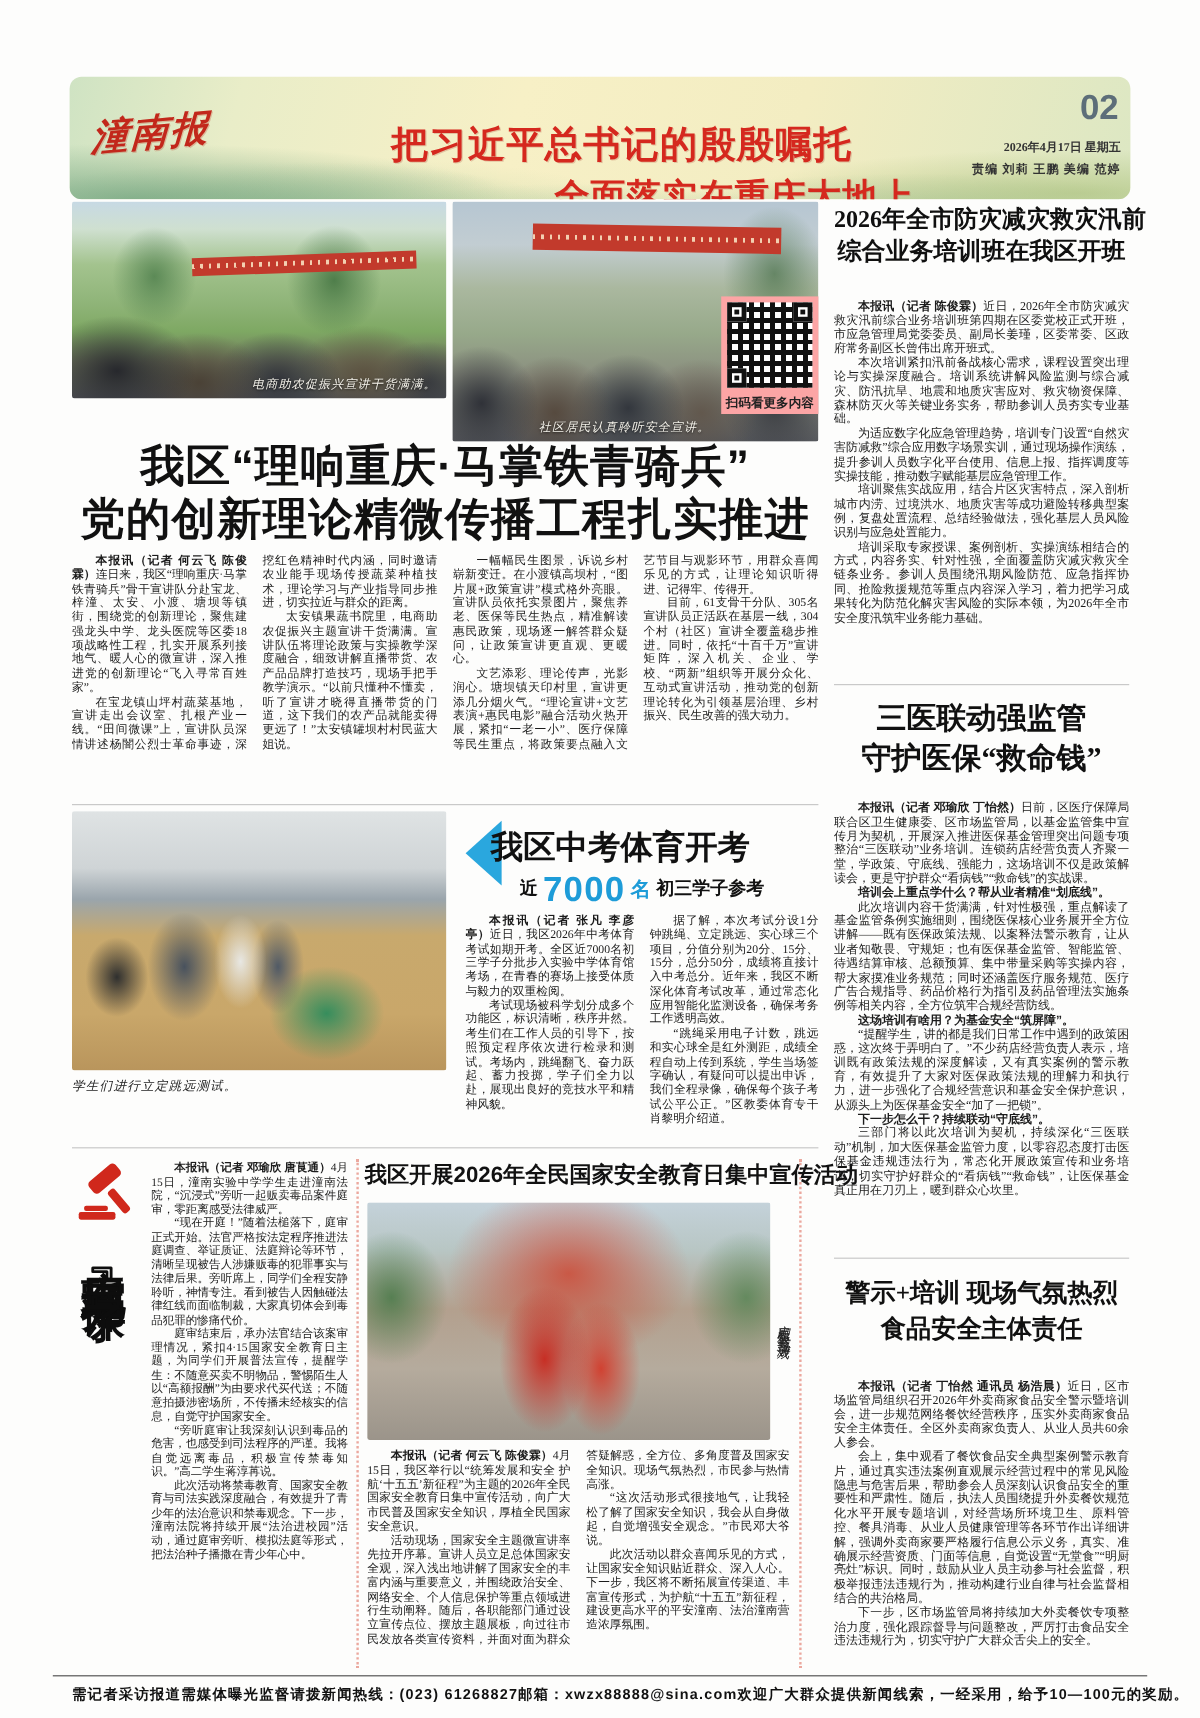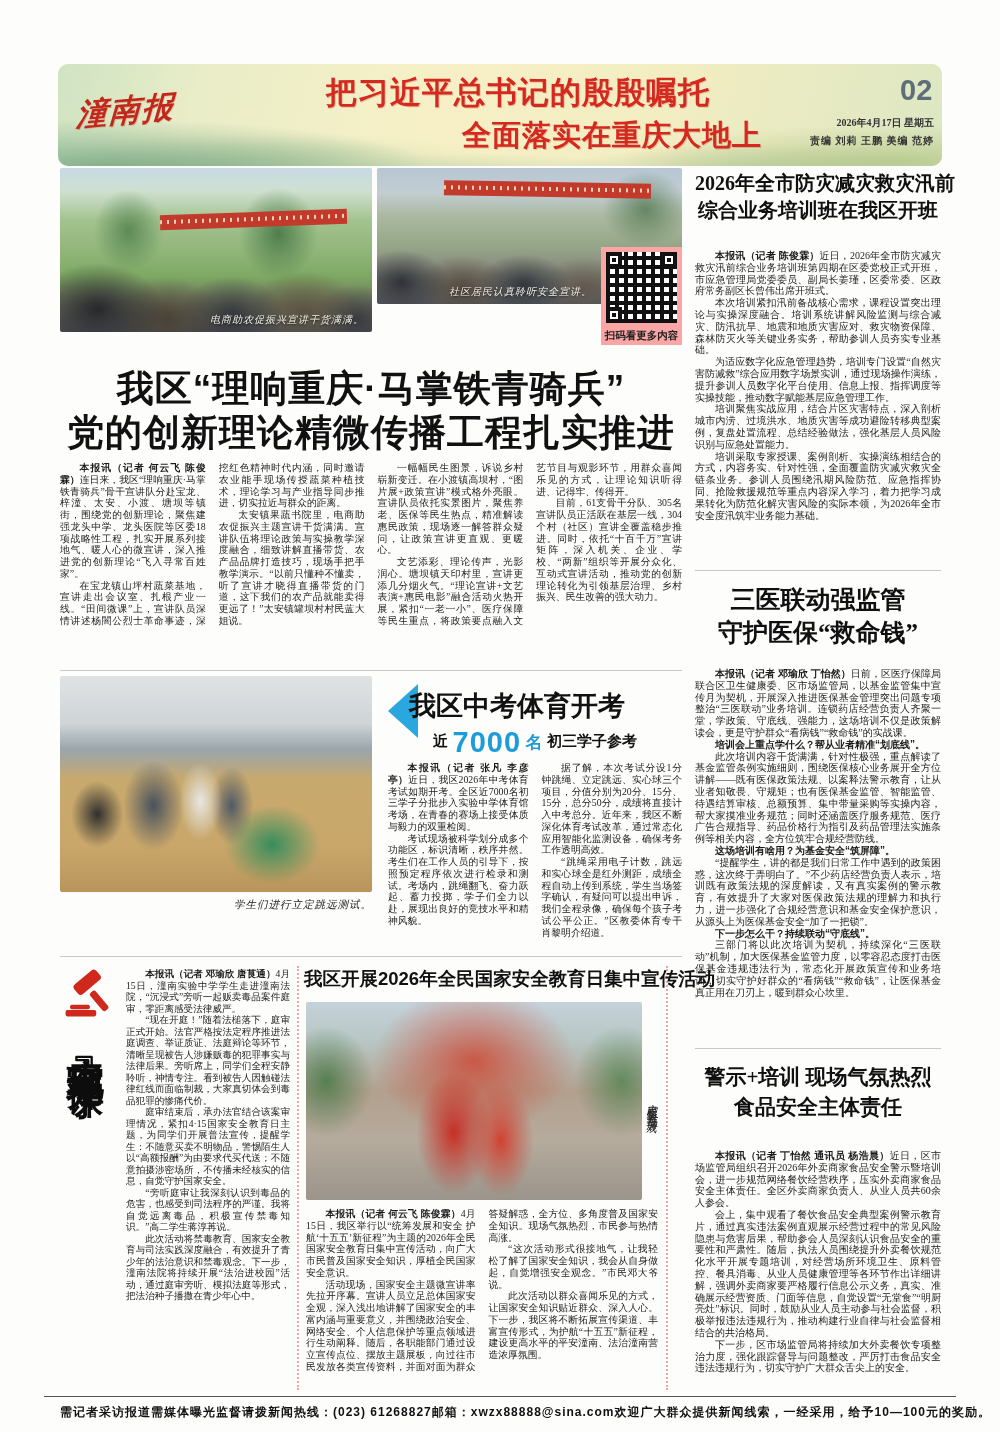--- a/index.html
+++ b/index.html
@@ -16,21 +16,21 @@
       radial-gradient(55% 70% at 6% 100%, rgba(96,152,114,.65), transparent 65%),
       radial-gradient(40% 55% at 20% 105%, rgba(142,186,150,.55), transparent 65%),
       radial-gradient(34% 60% at 30% 110%, rgba(180,205,160,.45), transparent 70%),
       radial-gradient(48% 55% at 95% 95%, rgba(168,190,118,.6), transparent 65%),
       radial-gradient(38% 45% at 80% 108%, rgba(120,170,130,.45), transparent 65%),
       radial-gradient(30% 35% at 48% 110%, rgba(150,190,150,.4), transparent 65%);}
   .papername{left:18px;top:26px;font-size:31px;font-weight:bold;font-style:italic;color:#c2271b;
     font-family:"Liberation Serif",serif;transform:rotate(-5deg) skewX(-8deg);letter-spacing:2px;
     text-shadow:1px 1px 0 rgba(190,40,20,.25);}
   .slogan{color:#d5281e;font-family:"Liberation Sans","DejaVu Sans",sans-serif;font-weight:900;
-    text-shadow:1px 1px 0 rgba(150,20,10,.2);white-space:nowrap;}
+    text-shadow:1px 1px 0 rgba(150,20,10,.2);white-space:nowrap;margin-top:28px;}
   .slogan1{left:268px;top:8px;font-size:31px;letter-spacing:1px;}
   .slogan2{left:404px;top:52px;font-size:29px;letter-spacing:1px;}
   .pagenum{left:842px;top:10px;font-size:29px;font-weight:900;color:#5d6e79;
     font-family:"Liberation Sans",sans-serif;}
   .dateline{left:700px;top:52px;width:176px;text-align:right;font-size:10px;font-weight:bold;color:#333;}
   .editors{left:700px;top:70px;width:176px;text-align:right;font-size:10px;font-weight:bold;color:#333;letter-spacing:1px;}
 
   
   .photo{overflow:hidden;border-radius:2px;}
   .photo .pcap{position:absolute;right:8px;bottom:5px;color:#f4f2ea;font-size:10px;font-style:italic;
@@ -40,21 +40,21 @@
     background-size:100% 4px;background-position:center;background-repeat:no-repeat;}
   .ph-topleft{left:60px;top:168px;width:312px;height:164px;background:
     radial-gradient(30% 40% at 12% 86%, rgba(35,36,42,.95), transparent 70%),
     radial-gradient(26% 36% at 34% 92%, rgba(72,62,50,.9), transparent 70%),
     radial-gradient(24% 34% at 55% 90%, rgba(46,48,56,.9), transparent 70%),
     radial-gradient(26% 36% at 78% 88%, rgba(90,78,60,.85), transparent 70%),
     radial-gradient(20% 30% at 95% 92%, rgba(50,52,58,.85), transparent 70%),
     radial-gradient(18% 40% at 70% 40%, rgba(60,110,60,.8), transparent 70%),
     radial-gradient(16% 36% at 22% 38%, rgba(70,120,70,.75), transparent 70%),
     linear-gradient(to bottom,#c7d9e4 0%,#cfe0d0 14%,#a3c38e 32%,#8fb478 52%,#7ea863 66%,#71775f 82%,#4f5156 100%);}
-  .ph-topright{left:377px;top:168px;width:305px;height:136px;background:
+  .ph-topright{left:377px;top:168px;width:305px;height:200px;background:
     radial-gradient(22% 34% at 8% 84%, rgba(40,42,50,.9), transparent 70%),
     radial-gradient(22% 34% at 28% 88%, rgba(84,70,58,.9), transparent 70%),
     radial-gradient(22% 32% at 48% 86%, rgba(44,48,56,.9), transparent 70%),
     radial-gradient(22% 32% at 68% 88%, rgba(96,84,72,.85), transparent 70%),
     radial-gradient(20% 30% at 88% 86%, rgba(52,54,60,.85), transparent 70%),
     radial-gradient(20% 40% at 88% 30%, rgba(70,110,70,.7), transparent 70%),
     linear-gradient(to bottom,#b6c6d2 0%,#c2cdd2 18%,#aab89f 36%,#97a98a 55%,#8b8f80 72%,#55575c 100%);}
   .ph-sports{left:60px;top:676px;width:312px;height:216px;background:
     radial-gradient(22% 26% at 68% 78%, rgba(46,140,92,.95), transparent 70%),
     radial-gradient(14% 30% at 30% 60%, rgba(40,60,90,.8), transparent 70%),
@@ -91,21 +91,21 @@
   .bodytext{font-size:9.8px;line-height:1.2;text-align:justify;color:#1b1b1b;}
   .bodytext p{margin:0;text-indent:2em;}
   .bodytext p.sub{font-weight:bold;font-family:"Liberation Sans",sans-serif;}
   .bodytext b{font-family:"Liberation Sans",sans-serif;font-weight:bold;}
   .cols4{column-count:4;column-gap:13px;}
   .cols2{column-count:2;column-gap:13px;}
 
   .lead-body{left:60px;top:462px;width:622px;height:204px;overflow:hidden;}
 
   
-  .sports-cap{left:60px;top:898px;width:312px;text-align:right;font-size:10.5px;font-style:italic;color:#222;letter-spacing:1px;}
+  .sports-cap{left:60px;top:898px;width:312px;text-align:left;font-size:10.5px;font-style:italic;color:#222;letter-spacing:1px;}
   .sports-head{left:370px;top:688px;width:294px;text-align:center;font-size:27px;}
   .tri{left:388px;top:684px;width:0;height:0;border-top:27px solid transparent;border-bottom:27px solid transparent;
        border-right:30px solid #2aa7de;}
   .sports-sub{left:388px;top:726px;width:294px;text-align:center;font-family:"Liberation Sans",sans-serif;}
   .sports-sub .t1{font-size:15px;font-weight:bold;color:#111;vertical-align:6px;}
   .sports-sub .num{font-size:29px;font-weight:900;color:#1e9cd8;letter-spacing:1px;}
   .sports-sub .unit{font-size:17px;font-weight:900;color:#1e9cd8;vertical-align:4px;}
   .sports-body{left:388px;top:762px;width:294px;height:190px;overflow:hidden;}
 
   

